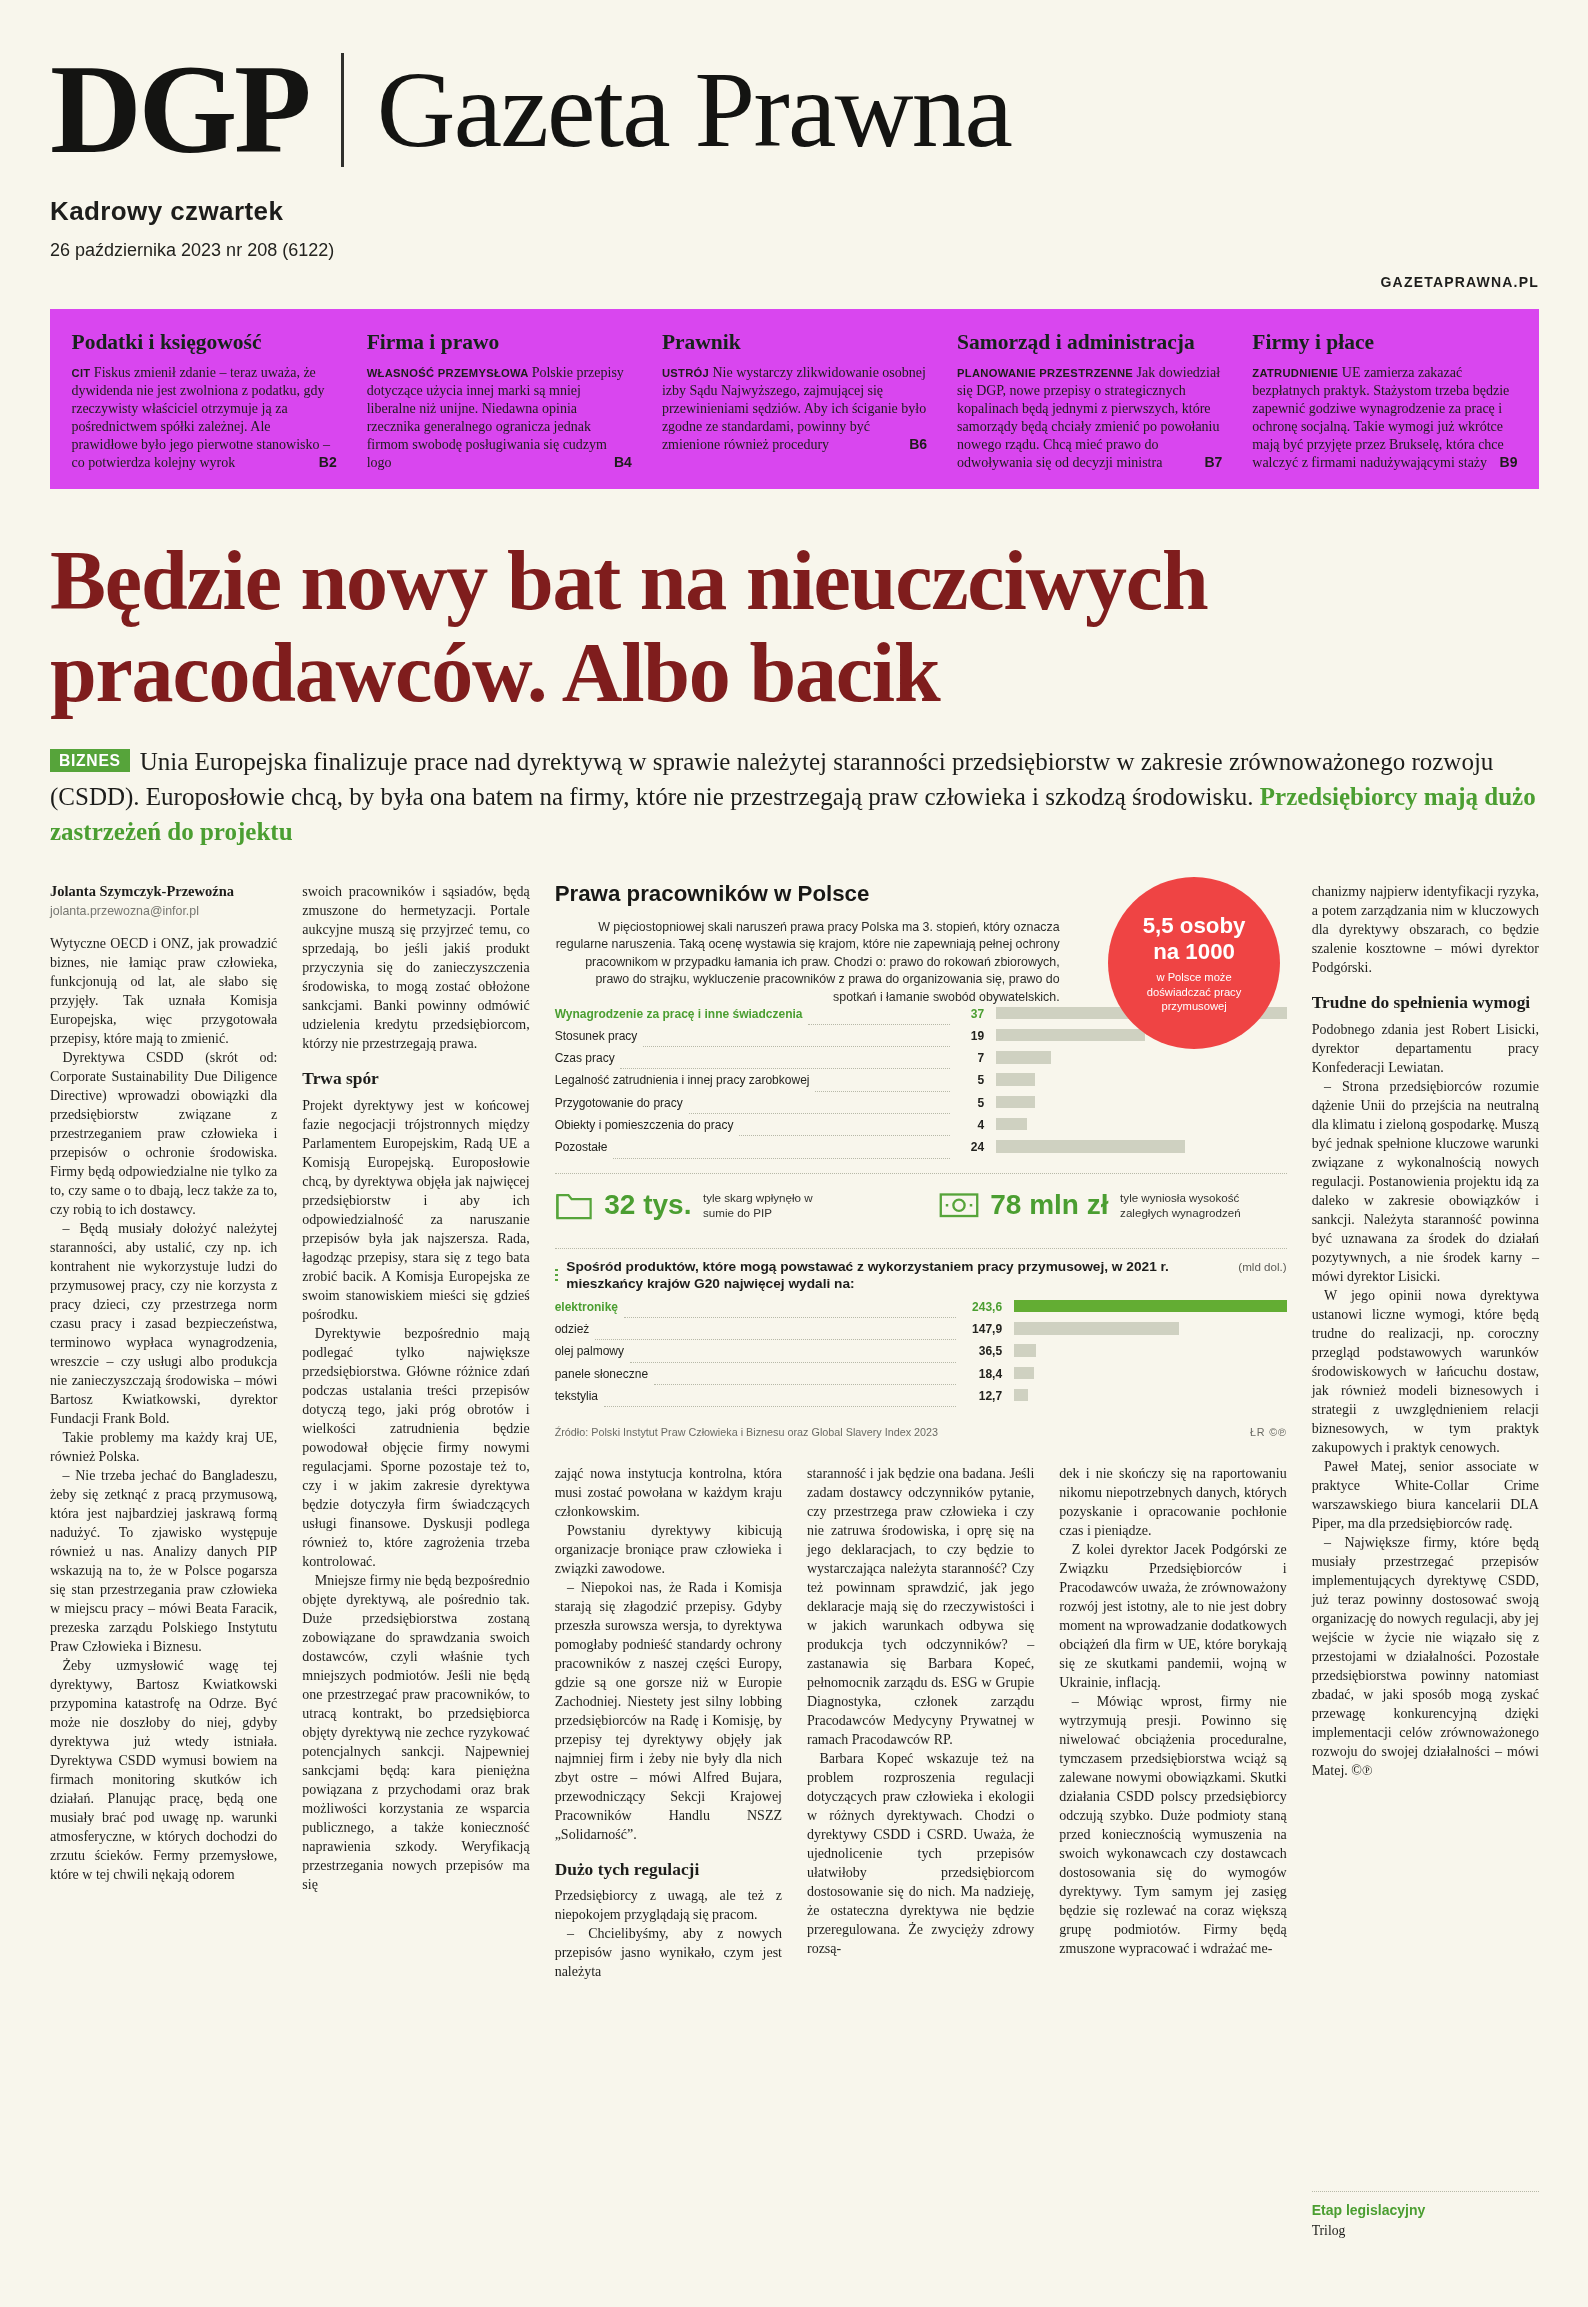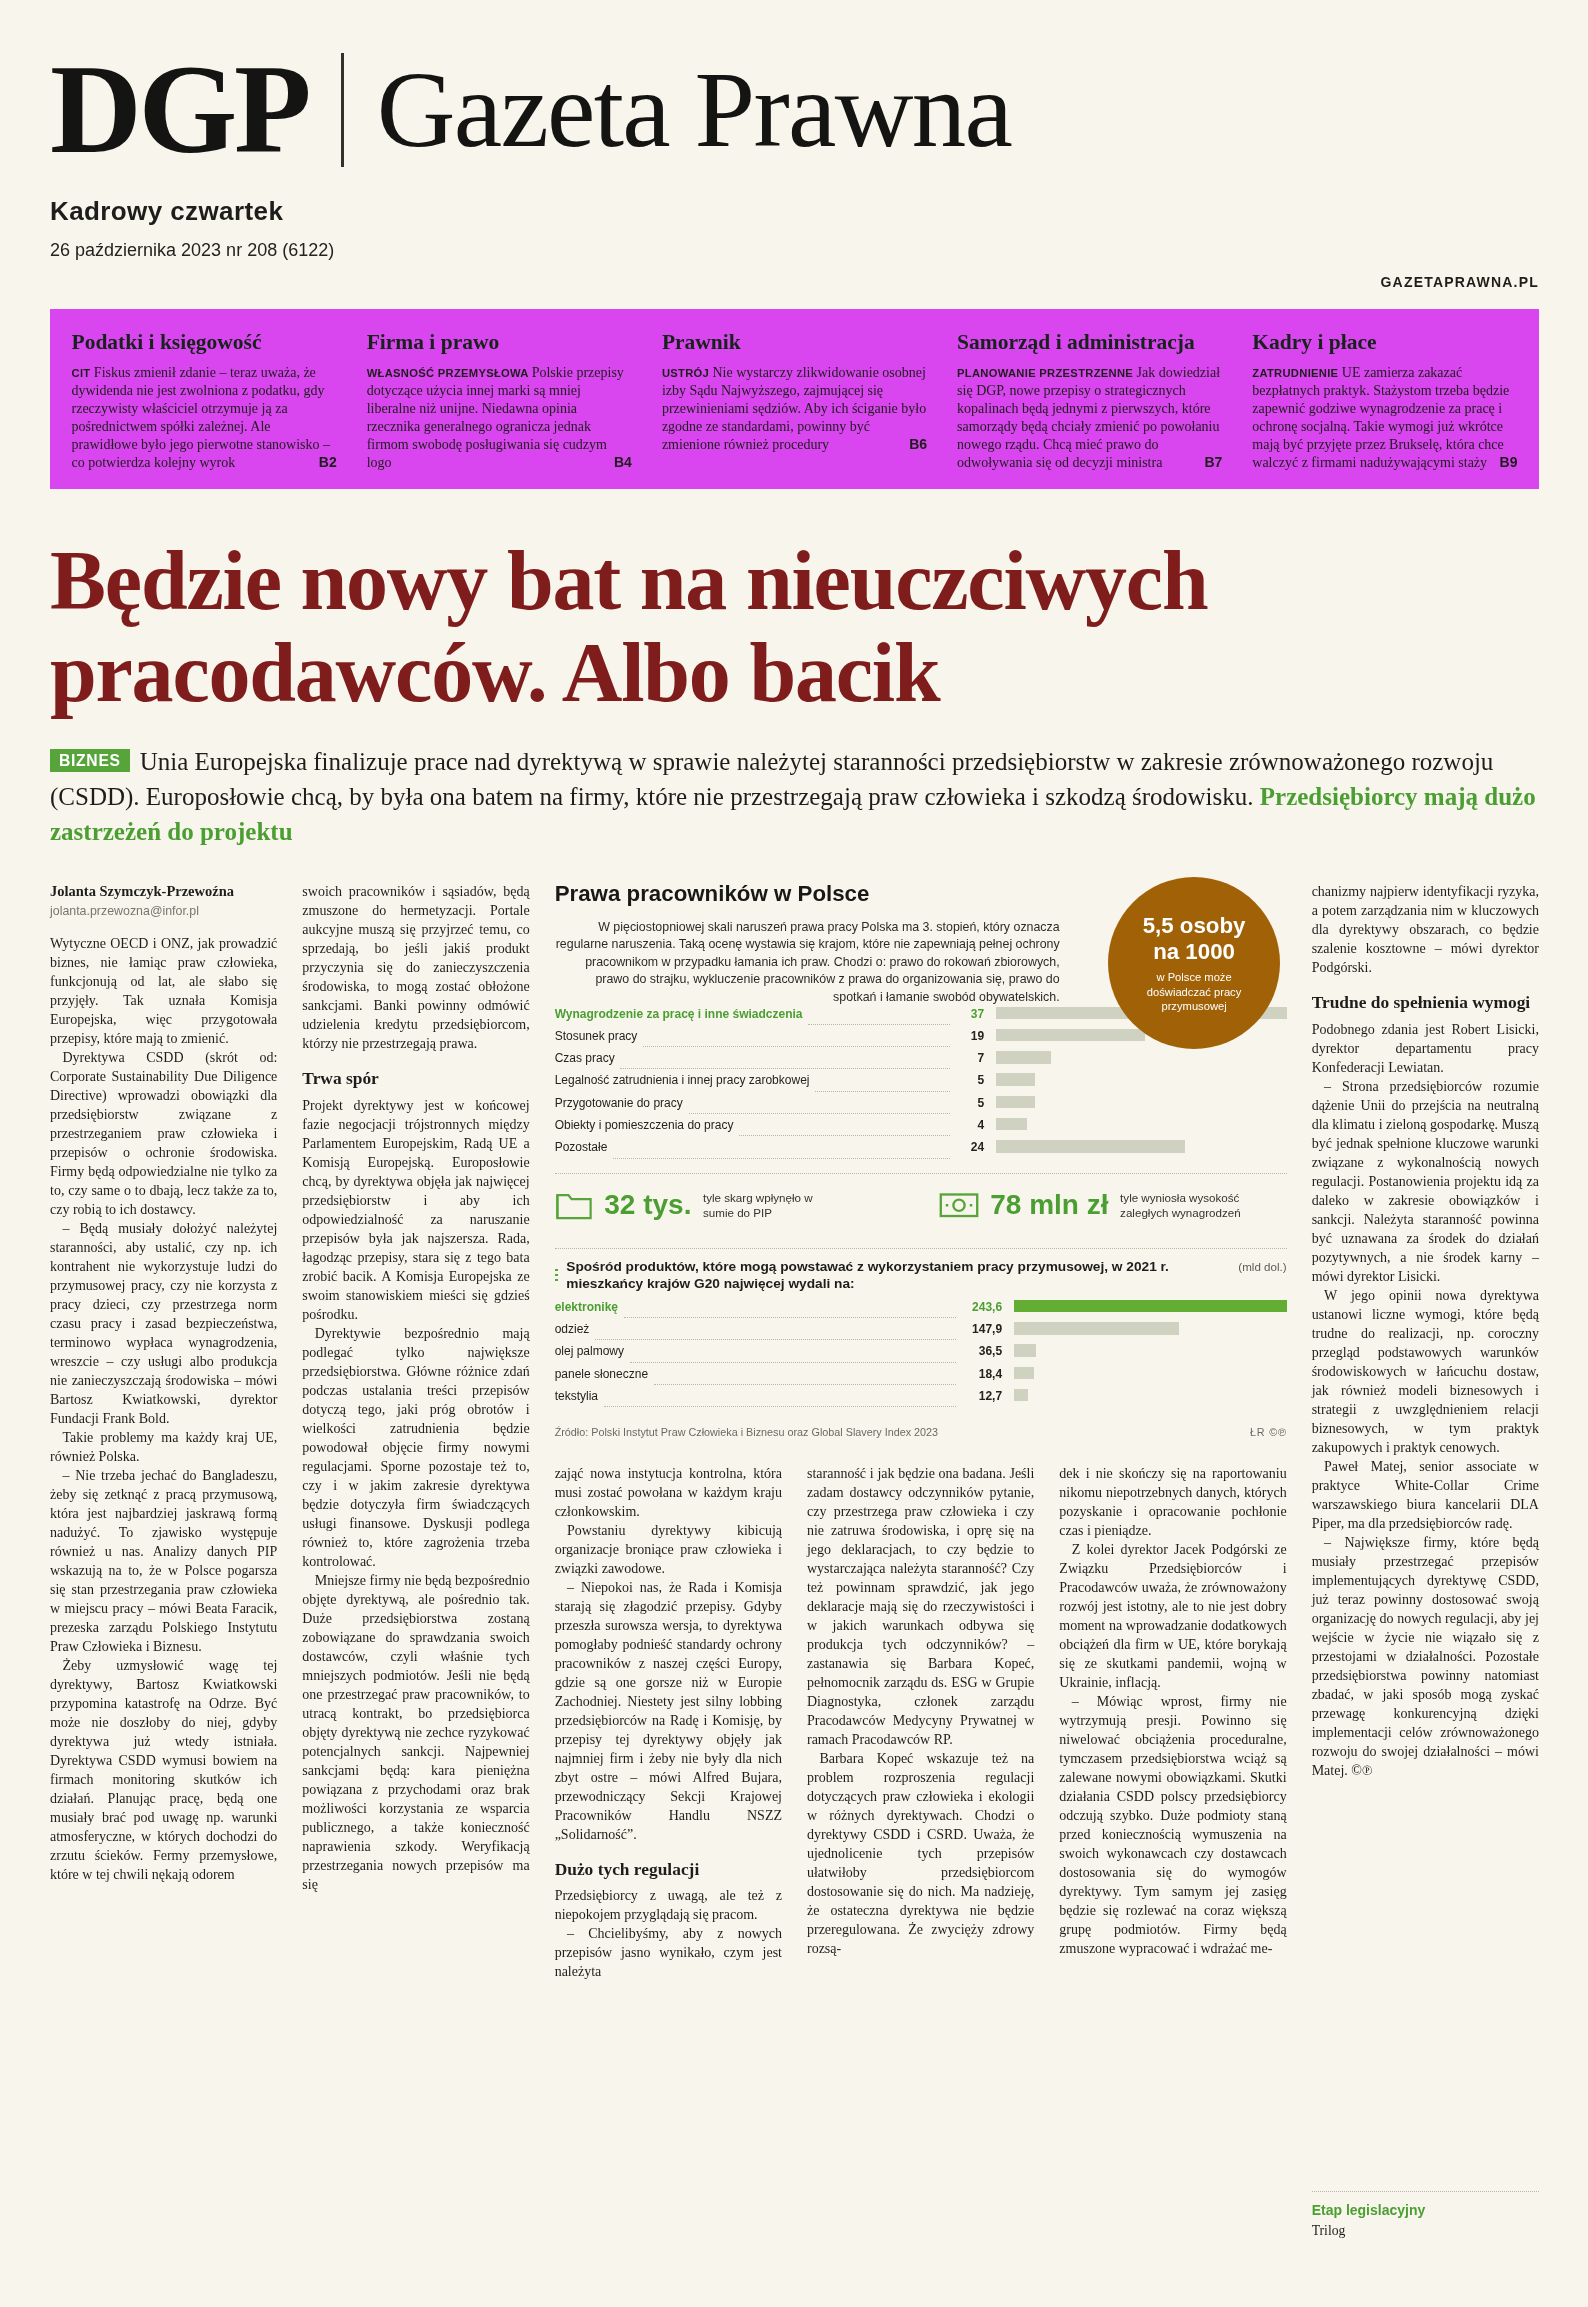--- a/index.html
+++ b/index.html
@@ -62,21 +62,21 @@
   .colbody h3 + p { text-indent:0; }
   .legfooter { margin-top:auto; padding-top:10px; border-top:1.7px dotted #b7b9a8; }
   .legfooter .lab { display:block; font:700 14px/1.2 "Liberation Sans", sans-serif; color:#4b9e31; }
   .legfooter .val { display:block; font:400 13.7px/1.3 "Liberation Serif", serif; margin-top:2.5px; }
   
   .infographic { grid-column:3/6; grid-row:1; position:relative; margin-bottom:25px; font-family:"Liberation Sans", sans-serif; }
   .ig-title { font:700 22.3px/1.1 "Liberation Sans", sans-serif; color:#181816; }
   .ig-intro { margin-top:11.6px; width:505px; font:400 12.4px/1.42 "Liberation Sans", sans-serif; color:#2b2b28;text-align:right; }
   .badge {
     position:absolute; top:-5px; right:6.6px; width:172px; height:172px; border-radius:50%;
-    background:#a16207; color:#fff; display:flex; flex-direction:column; align-items:center;
+    background:#ef4444; color:#fff; display:flex; flex-direction:column; align-items:center;
     justify-content:center; text-align:center; padding:0 18px;
   }
   .badge .v { font:700 22.3px/1.15 "Liberation Sans", sans-serif; }
   .badge .c { font:400 11.2px/1.3 "Liberation Sans", sans-serif; margin-top:5.8px; }
   .chart-head { display:flex; align-items:baseline; gap:8.3px; padding:9px 0 7.4px; border-top:1.7px dotted #b7b9a8; margin-top:15px; }
   .chart-head.first { padding-right:194px; }
   .marker { align-self:center; width:3.3px; height:13.2px; background:repeating-linear-gradient(#56a43a 0 2.5px, transparent 2.5px 5px); }
   .chart-title { font:700 13.7px/1.25 "Liberation Sans", sans-serif; flex:1; }
   .chart-unit { font:400 11.6px/1.2 "Liberation Sans", sans-serif; color:#5c5c56; margin-left:15px; white-space:nowrap; }
   .crow { display:flex; height:22.3px; font-size:12px; }
@@ -127,21 +127,21 @@
       </article>
       <article class="teaser">
         <h2 class="t-head">Prawnik</h2>
         <p class="t-body"><span class="kicker">USTRÓJ </span>Nie wystarczy zlikwidowanie osobnej izby Sądu Najwyższego, zajmującej się przewinieniami sędziów. Aby ich ściganie było zgodne ze standardami, powinny być zmienione również procedury <span class="pageref">B6</span></p>
       </article>
       <article class="teaser">
         <h2 class="t-head">Samorząd i administracja</h2>
         <p class="t-body"><span class="kicker">PLANOWANIE PRZESTRZENNE </span>Jak dowiedział się DGP, nowe przepisy o strategicznych kopalinach będą jednymi z pierwszych, które samorządy będą chciały zmienić po powołaniu nowego rządu. Chcą mieć prawo do odwoływania się od decyzji ministra <span class="pageref">B7</span></p>
       </article>
       <article class="teaser">
-        <h2 class="t-head">Kadry i płace</h2>
+        <h2 class="t-head">Firmy i płace</h2>
         <p class="t-body"><span class="kicker">ZATRUDNIENIE </span>UE zamierza zakazać bezpłatnych praktyk. Stażystom trzeba będzie zapewnić godziwe wynagrodzenie za pracę i ochronę socjalną. Takie wymogi już wkrótce mają być przyjęte przez Brukselę, która chce walczyć z firmami nadużywającymi staży <span class="pageref">B9</span></p>
       </article>
     </section>
 
   <h1 class="headline">
     <div>Będzie nowy bat na nieuczciwych</div>
     <div>pracodawców. Albo bacik</div>
   </h1>
 
   <p class="lead"><span class="tag">BIZNES</span><span>Unia Europejska finalizuje prace nad dyrektywą w sprawie należytej staranności przedsiębiorstw w zakresie zrównoważonego rozwoju (CSDD). Europosłowie chcą, by była ona batem na firmy, które nie przestrzegają praw człowieka i szkodzą środowisku.</span> <span class="hl">Przedsiębiorcy mają dużo zastrzeżeń do projektu</span></p>

